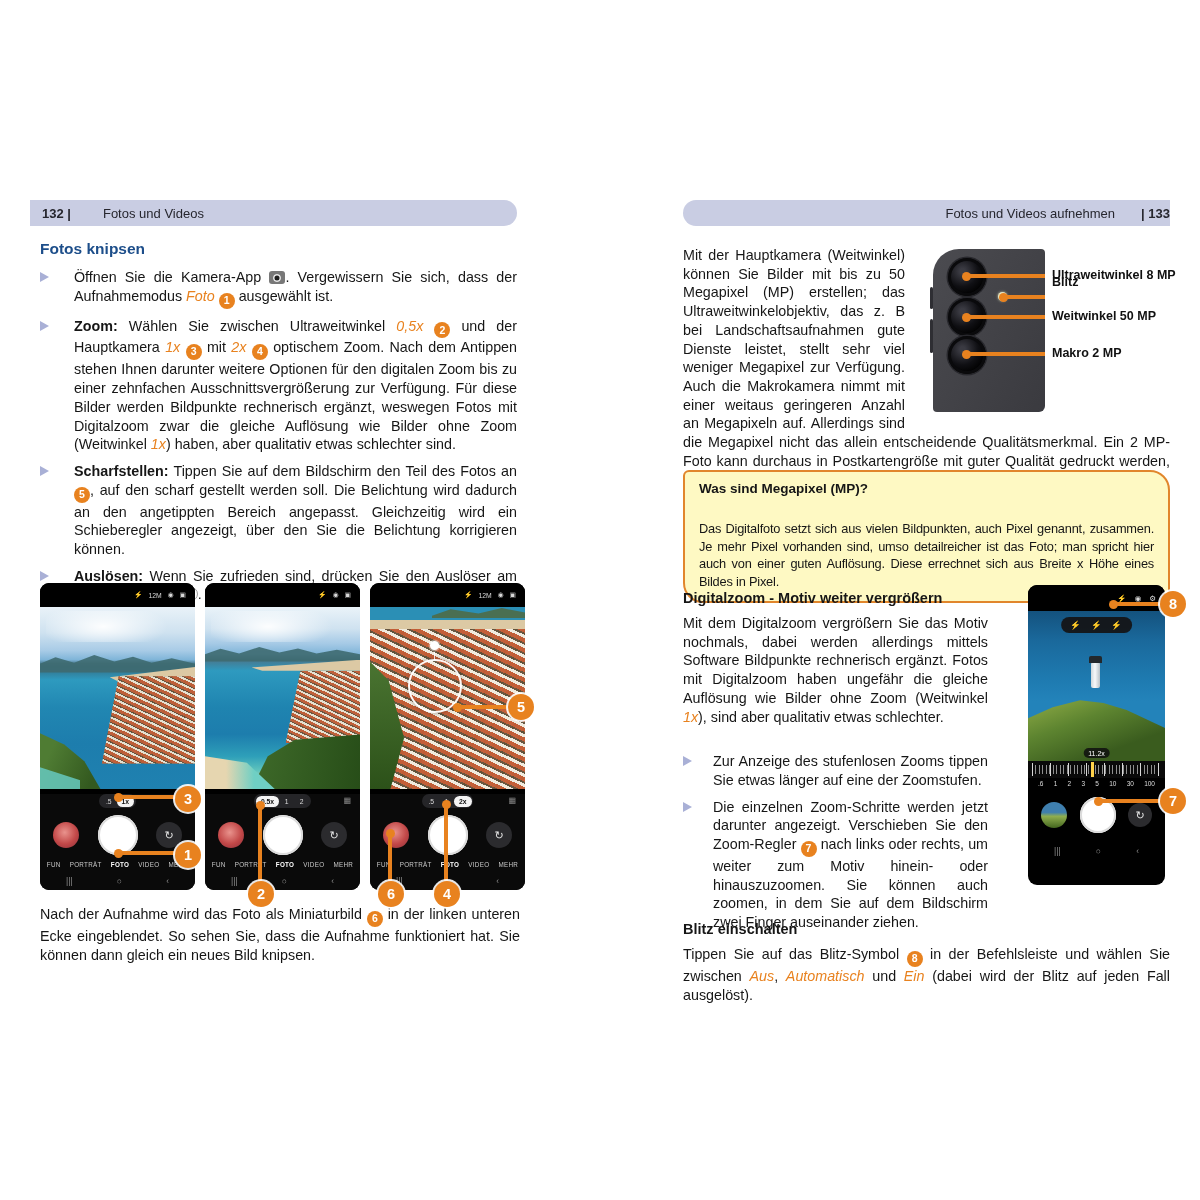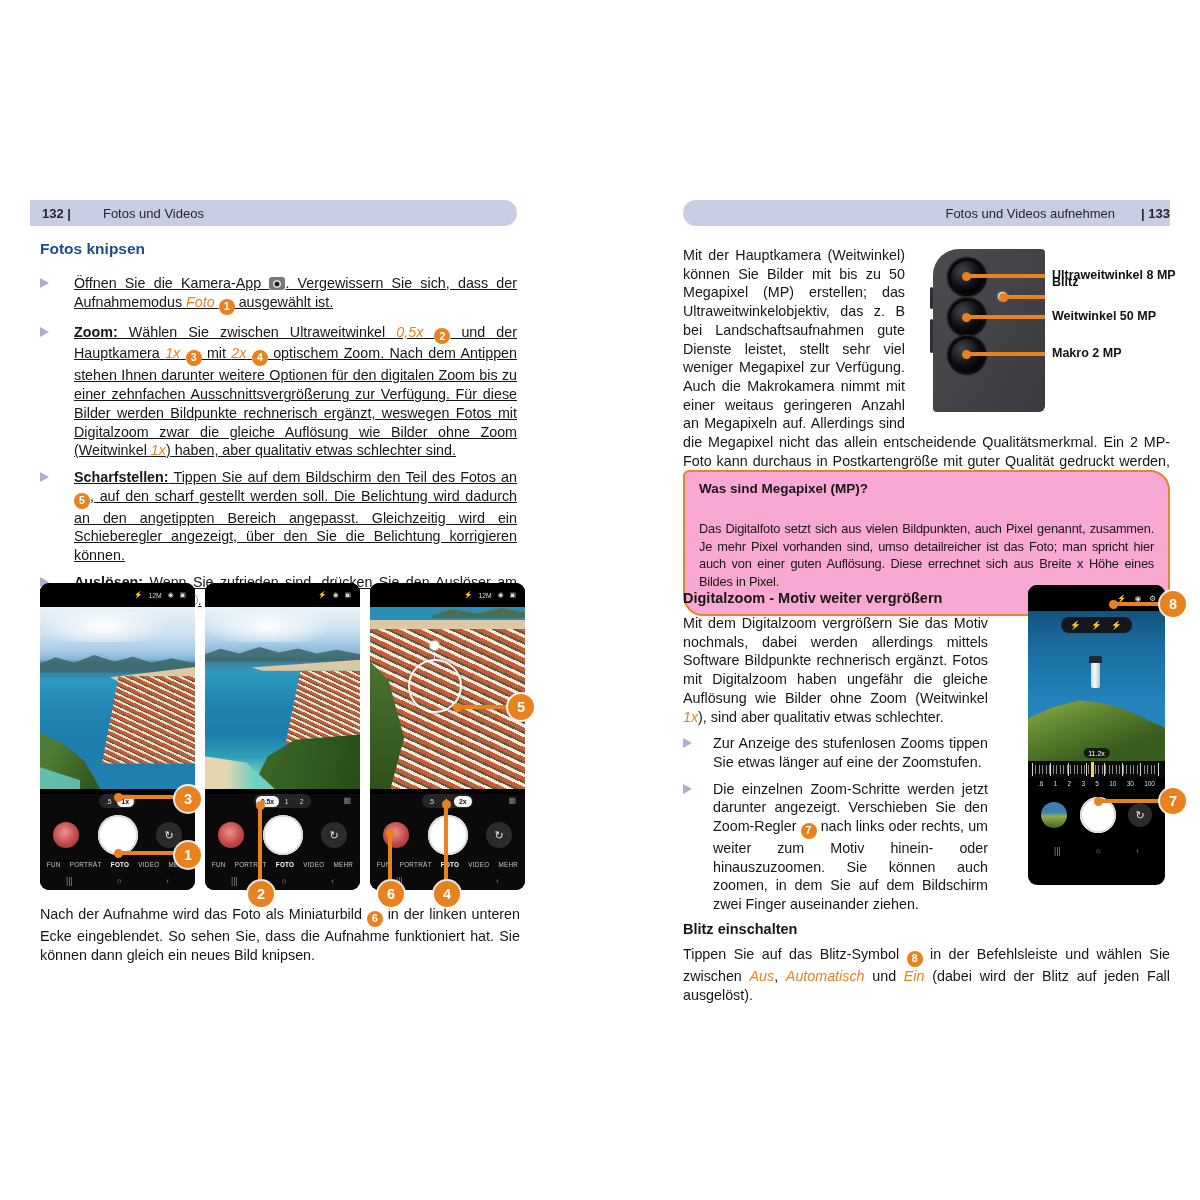--- a/index.html
+++ b/index.html
@@ -16,21 +16,21 @@
   .hbar-right .hpage { margin-left:26px; }
 
   
   .just { text-align:justify; hyphens:auto; }
   .h1-blue { position:absolute; left:40px; top:240px; font-size:15.5px; font-weight:bold; color:#1d4e8a; }
   .h2-black { font-weight:bold; font-size:14.5px; margin-bottom:6px; }
   .body-txt { font-size:14.3px; line-height:1.31; }
   .sb { font-weight:bold; }
   .ai { color:#e8821f; font-style:italic; }
 
-  .bullets { position:absolute; left:40px; top:274px; width:477px;text-decoration:underline; }
+  .bullets { position:absolute; left:40px; top:268px; width:477px; }
   .bullet { display:flex; margin-bottom:8px; }
   .tri { flex:0 0 34px; padding-top:4px; }
   .tri::before { content:""; display:block; width:0; height:0; border-left:9px solid #a9b0d6; border-top:5.5px solid transparent; border-bottom:5.5px solid transparent; }
   .rbullet .tri { flex:0 0 30px; }
   .btxt { flex:1; text-align:justify; hyphens:auto; }
 
   .nbadge { display:inline-flex; width:16px; height:16px; border-radius:50%; background:#e8821f; color:#fff; font-weight:bold; font-style:normal; font-size:10.5px; align-items:center; justify-content:center; vertical-align:-3px; }
 
   .ii { display:inline-block; vertical-align:-2px; }
   .ii-camera-app { width:16px; height:13px; background:#787878; border-radius:3px; position:relative; }
@@ -113,21 +113,21 @@
   .stops { display:flex; justify-content:space-between; padding:0 10px; margin-top:2px; font-size:6.5px; color:#dedede; }
   .p4big { display:flex; justify-content:space-between; align-items:center; padding:0 13px; margin-top:9px; height:38px; }
   .p4 .pthumb { width:26px; height:26px; background:linear-gradient(180deg,#3f7fae 40%, #8fae4f 55%, #44661f); }
   .p4 .pshutter { width:36px; height:36px; }
   .p4 .pflip { width:24px; height:24px; }
   .p4 .pnav { margin-top:12px; }
 
   
   .absblock { position:absolute; }
   .fspacer { float:right; }
-  .infobox { position:absolute; left:683px; top:470px; width:487px; background:#f9a8d4; border:2px solid #e1862c; border-radius:6px 20px 6px 20px; padding:9px 14px 23px 14px; }
+  .infobox { position:absolute; left:683px; top:470px; width:487px; background:#fef9c3; border:2px solid #e1862c; border-radius:6px 20px 6px 20px; padding:9px 14px 10px 14px; }
   .infobox .ib-title { font-weight:bold; font-size:13.5px; margin-bottom:3px; }
   .infobox .ib-body { font-size:12.8px; line-height:1.38; letter-spacing:-0.2px; text-align:justify;margin-top:24px; }
 
   
   .dphone { position:absolute; left:933px; top:249px; width:112px; height:163px; background:linear-gradient(120deg,#4b4b50,#3a3a3f); border-radius:26px 4px 6px 4px; z-index:5; }
   .dphone::before { content:""; position:absolute; left:-3px; top:38px; width:3px; height:22px; background:#2e2e33; border-radius:2px; }
   .dphone::after { content:""; position:absolute; left:-3px; top:70px; width:3px; height:34px; background:#2e2e33; border-radius:2px; }
   .lens { position:absolute; left:15px; width:38px; height:38px; border-radius:50%; background:radial-gradient(circle at 38% 35%, #3a3a42 8%, #101014 45%, #000 72%); box-shadow:inset 0 0 0 3px #0a0a0c, 0 0 0 1.5px #28282d; }
   .flashdot { position:absolute; left:65px; top:43px; width:9px; height:9px; border-radius:50%; background:#e5e6c3; box-shadow:0 0 3px rgba(255,255,210,.7); }
   .dlabel { position:absolute; left:1052px; font-weight:bold; font-size:12.5px; color:#111; white-space:nowrap; z-index:6; }
@@ -348,21 +348,21 @@
   <div class="dlabel" style="top:346px;">Makro 2 MP</div>
 
   <div class="infobox">
     <div class="ib-title">Was sind Megapixel (MP)?</div>
     <div class="ib-body">Das Digitalfoto setzt sich aus vielen Bildpunkten, auch Pixel genannt, zusammen. Je mehr Pixel vorhanden sind, umso detailreicher ist das Foto; man spricht hier auch von einer guten Auflösung. Diese errechnet sich aus Breite x Höhe eines Bildes in Pixel.</div>
   </div>
 
   <div class="absblock body-txt" style="left:683px;top:589px;width:487px;">
     <div class="fspacer" style="width:182px;height:300px;"></div>
     <div class="h2-black">Digitalzoom - Motiv weiter vergrößern</div>
-    <p class="just" style="margin-bottom:8px;"><span>Mit dem Digitalzoom vergrößern Sie das Motiv nochmals, dabei werden allerdings mittels Software Bildpunkte rechnerisch ergänzt. Fotos mit Digitalzoom haben ungefähr die gleiche Auflösung wie Bilder ohne Zoom (Weitwinkel </span><span class="ai">1x</span><span>), sind aber qualitativ etwas schlechter.</span></p>
+    <p class="just" style="margin-bottom:26px;"><span>Mit dem Digitalzoom vergrößern Sie das Motiv nochmals, dabei werden allerdings mittels Software Bildpunkte rechnerisch ergänzt. Fotos mit Digitalzoom haben ungefähr die gleiche Auflösung wie Bilder ohne Zoom (Weitwinkel </span><span class="ai">1x</span><span>), sind aber qualitativ etwas schlechter.</span></p>
     <div class="bullet rbullet">
       <span class="tri"></span>
       <div class="btxt"><span>Zur Anzeige des stufenlosen Zooms tippen Sie etwas länger auf eine der Zoomstufen.</span></div>
     </div>
     <div class="bullet rbullet">
       <span class="tri"></span>
       <div class="btxt"><span>Die einzelnen Zoom-Schritte werden jetzt darunter angezeigt. Verschieben Sie den Zoom-Regler </span><span class="nbadge">7</span><span> nach links oder rechts, um weiter zum Motiv hinein- oder hinauszuzoomen. Sie können auch zoomen, in dem Sie auf dem Bildschirm zwei Finger auseinander ziehen.</span></div>
     </div>
   </div>
 

